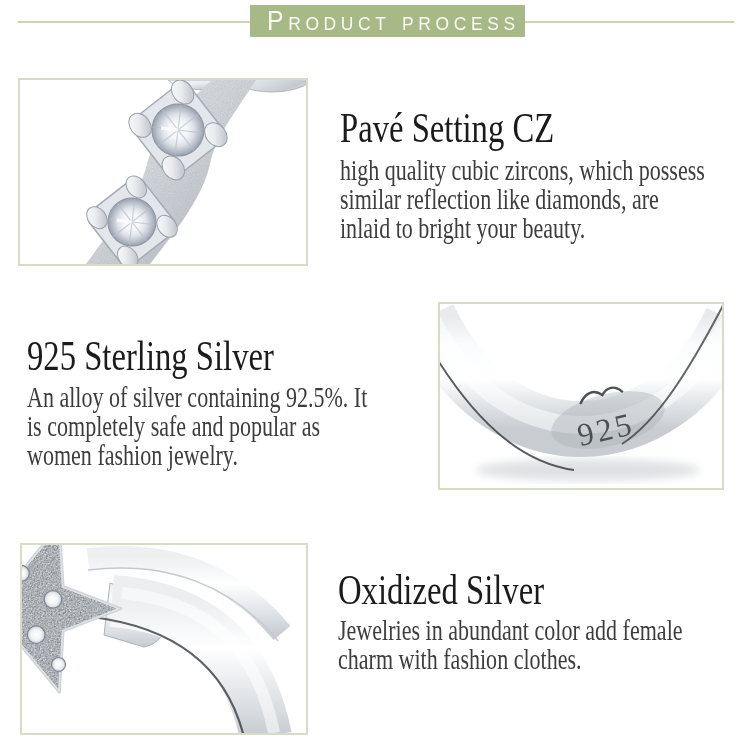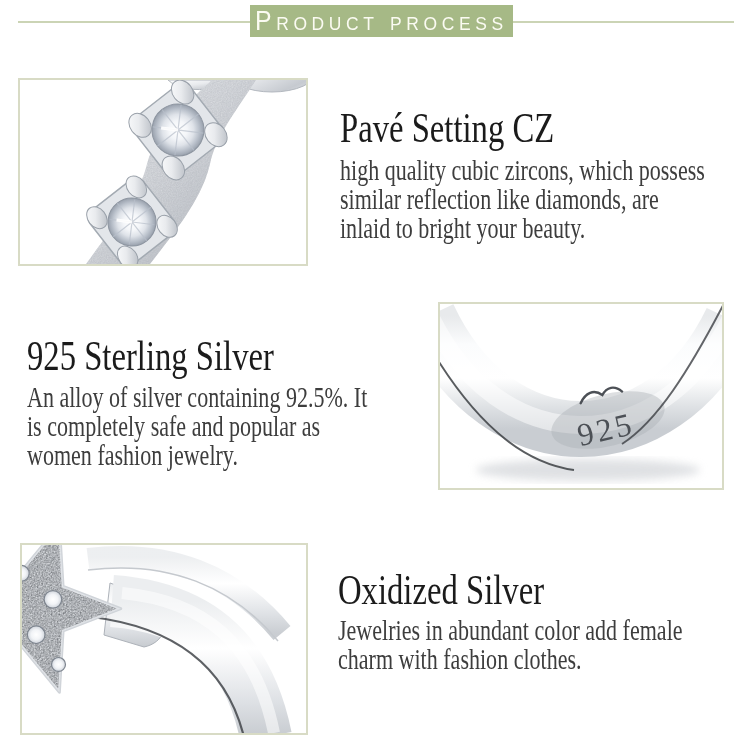--- a/index.html
+++ b/index.html
@@ -4,21 +4,21 @@
 <style>
   html,body { margin:0; padding:0; background:#ffffff; }
   .page {
     position:relative; width:750px; height:750px; background:#ffffff;
     overflow:hidden; font-family:"Liberation Serif", serif;
   }
   
   .rule { position:absolute; left:18px; top:21px; width:716px; height:2px; background:#cbd4b5; }
   .header-box {
     position:absolute; left:250px; top:5px; width:263px; height:32px;
-    background:#a6b986; display:flex; align-items:center; justify-content:center;
+    background:#a6b986; display:flex; align-items:center; justify-content:center;padding-left:12px;
   }
   .header-title {
     font-family:"Liberation Sans", sans-serif;
     font-variant:small-caps; font-size:27px; line-height:1;
     letter-spacing:5px; color:#fbfbf2; white-space:nowrap;
     transform:scaleX(0.92); transform-origin:50% 50%;
   }
   
   .frame {
     position:absolute; background:#ffffff; border:2px solid #d8dbc5; box-sizing:border-box;

